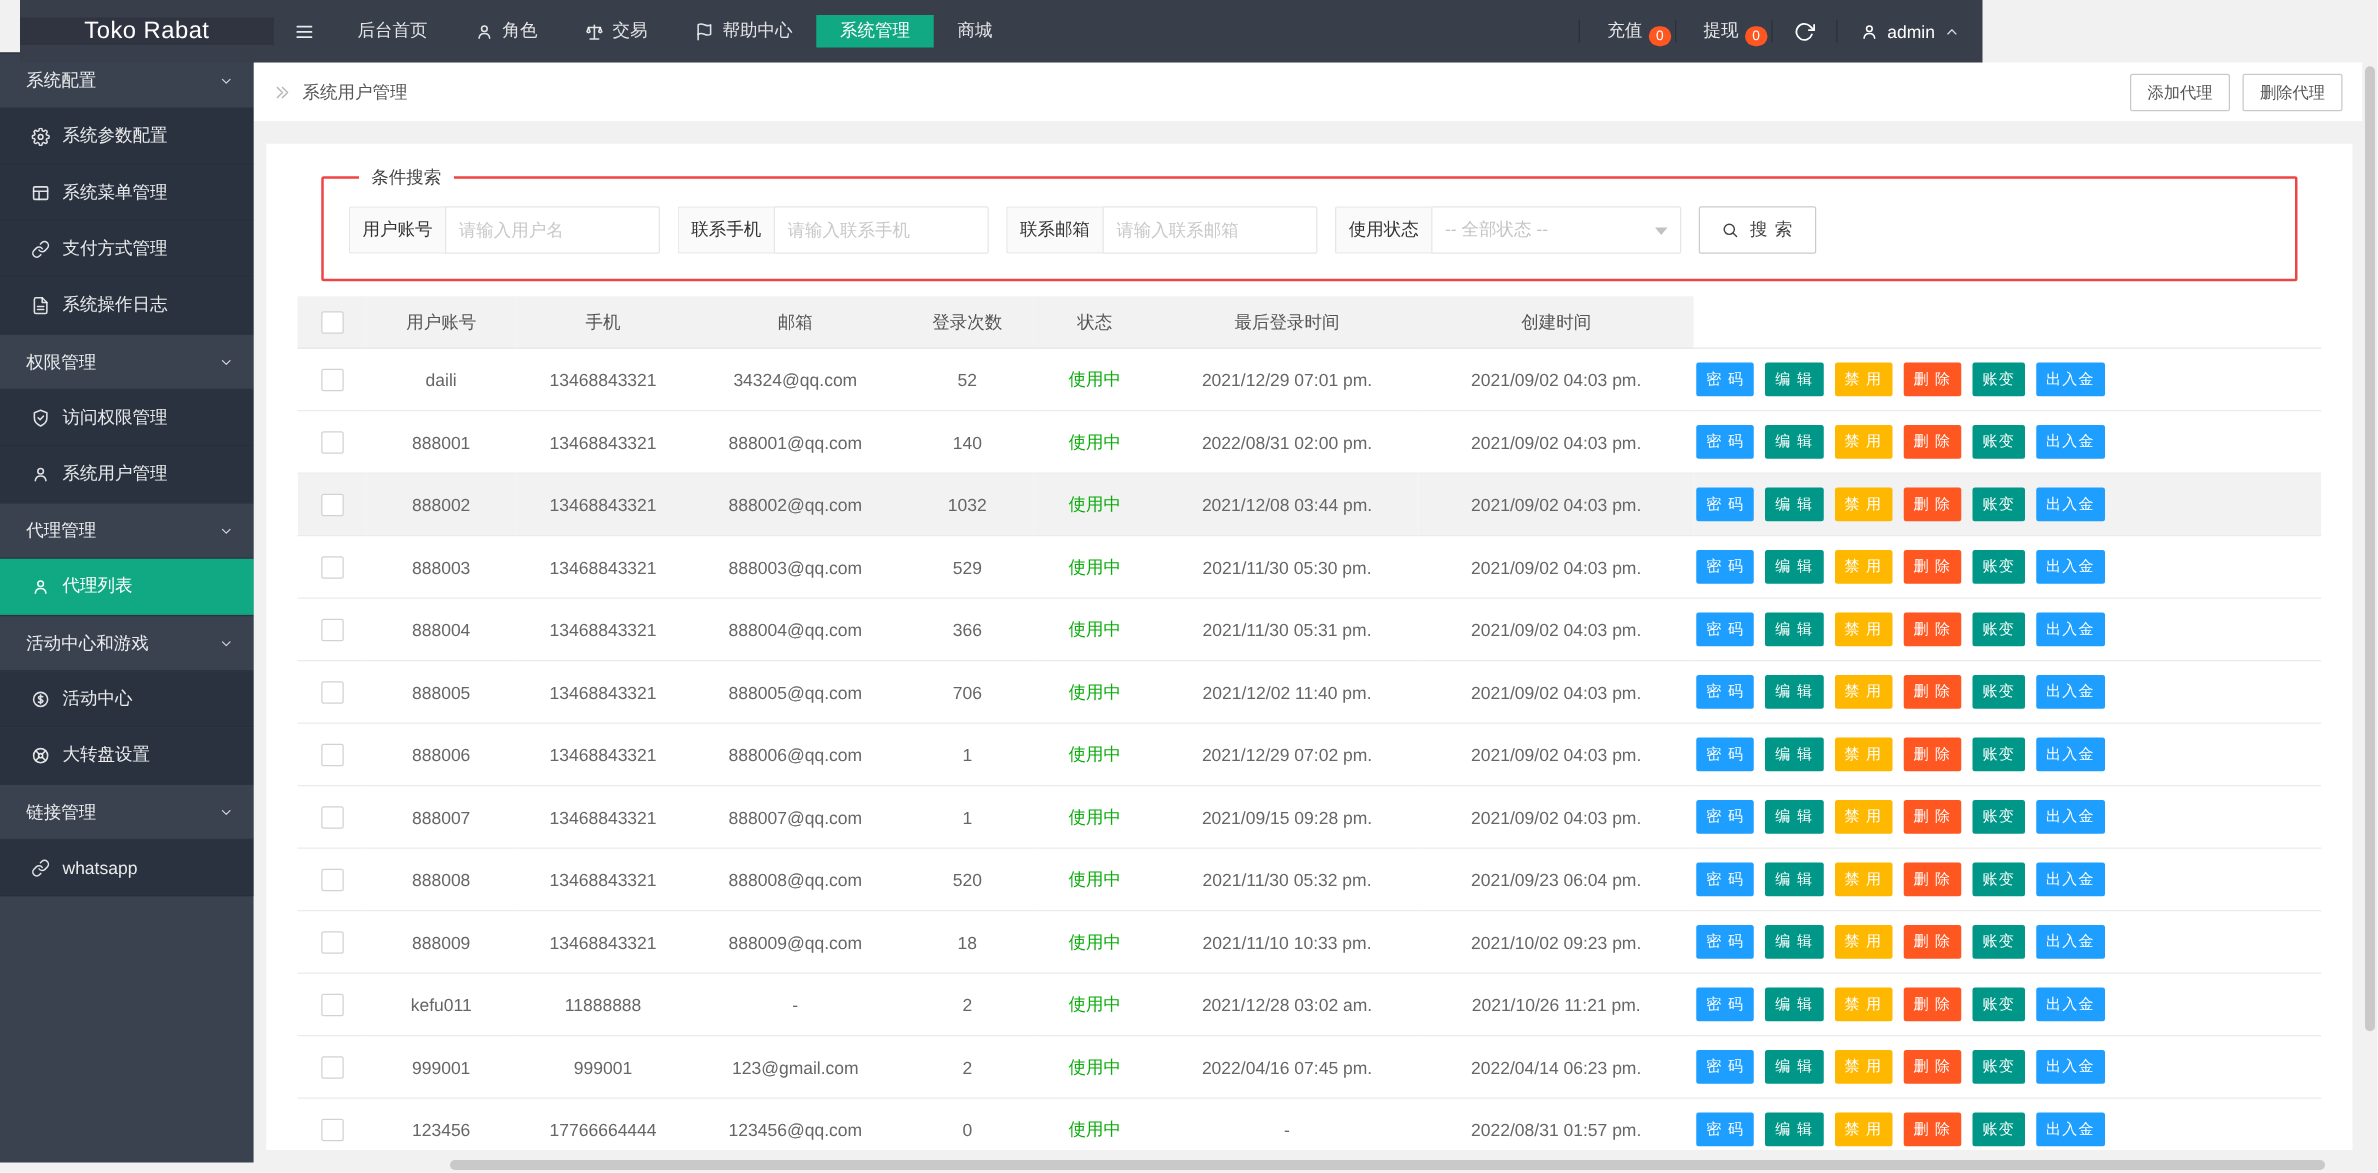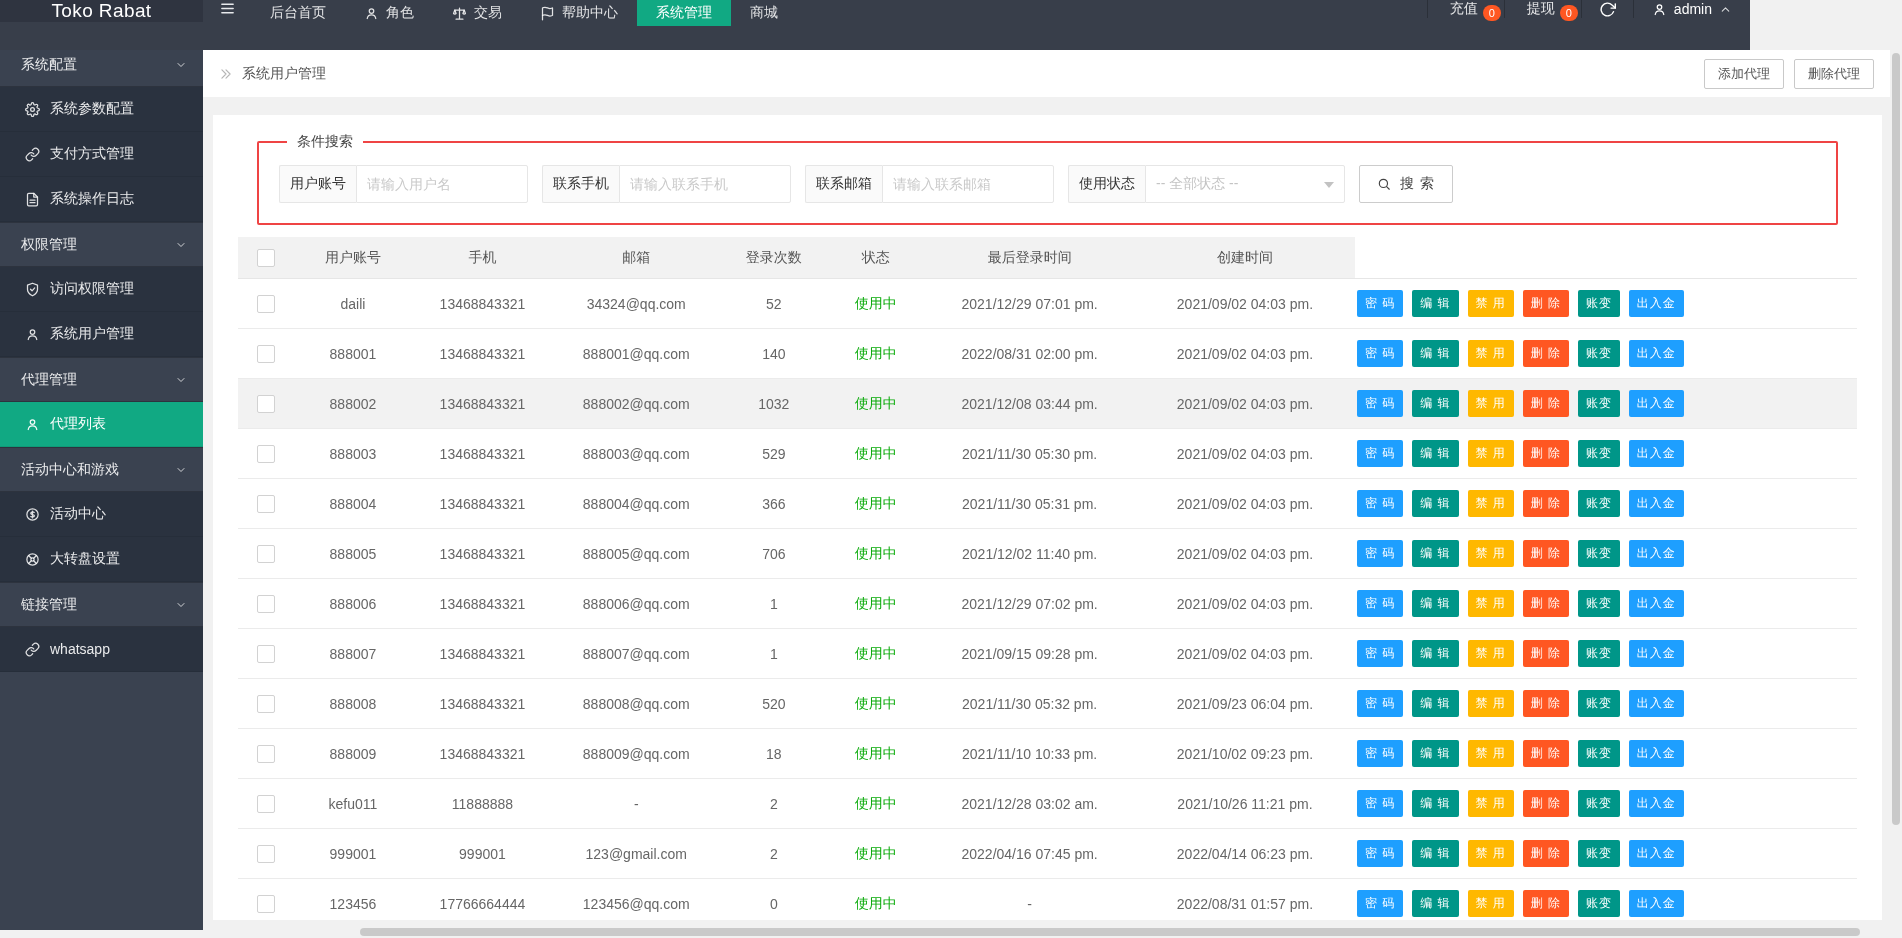--- a/index.html
+++ b/index.html
@@ -6,21 +6,21 @@
   body{
     width:1902px;height:938px;position:relative;overflow:hidden;
     background:#F1F1F1;
     font-family:"Liberation Sans","DejaVu Sans",sans-serif;
     -webkit-font-smoothing:antialiased;
   }
   svg{display:block}
   .ic{stroke:currentColor;fill:none;stroke-width:2;stroke-linecap:round;stroke-linejoin:round}
 
   
-  .navbar{position:absolute;top:0;left:0;width:1750px;height:50px;background:var(--navbar-bg);display:flex;align-items:flex-start;z-index:6}
+  .navbar{position:absolute;top:0;left:16px;width:1570px;height:50px;background:var(--navbar-bg);display:flex;align-items:center;z-index:6}
   .logo{width:203px;flex:0 0 203px;background:var(--logo-bg);color:#fff;font-size:19px;display:flex;align-items:center;justify-content:center;letter-spacing:.4px}
   .hamburger{width:48px;display:flex;align-items:center;justify-content:center;color:#E8EAED;cursor:pointer}
   .main-nav{display:flex;align-items:stretch}
   .nav-item{display:flex;align-items:center;gap:7px;padding:4px 19px;color:rgba(255,255,255,.86);font-size:14px;cursor:pointer;text-decoration:none}
   .nav-item[data-state="active"]{background:var(--accent);color:#fff}
   .nav-right{margin-left:auto;display:flex;align-items:stretch;}
   .nav-right-item{position:relative;display:flex;align-items:center;padding:0 26px 0 22px;color:rgba(255,255,255,.88);font-size:14px;border-left:1px solid rgba(0,0,0,.22);cursor:pointer}
   .badge{position:absolute;top:5px;right:3px;min-width:8px;height:16px;line-height:16px;padding:0 5px;background:var(--badge);color:#fff;font-size:11px;border-radius:9px;text-align:center}
   .refresh-btn{display:flex;align-items:center;padding:0 17px;border-left:1px solid rgba(0,0,0,.22);color:#fff;cursor:pointer}
   .admin-menu{display:flex;align-items:center;gap:7px;padding:0 18px;border-left:1px solid rgba(0,0,0,.22);color:#fff;font-size:14px;cursor:pointer}
@@ -236,20 +236,27 @@
     </div>
 
     <div class="side-row" data-type="item">
       <svg class="side-ic" width="15" height="15">
         <use href="#i-gear"></use>
       </svg>
       <span class="side-label">系统参数配置</span>
 
     </div>
 
+    <div class="side-row" data-type="item">
+      <svg class="side-ic" width="15" height="15">
+        <use href="#i-layout"></use>
+      </svg>
+      <span class="side-label">系统菜单管理</span>
+
+    </div>
 
     <div class="side-row" data-type="item">
       <svg class="side-ic" width="15" height="15">
         <use href="#i-link"></use>
       </svg>
       <span class="side-label">支付方式管理</span>
 
     </div>
 
     <div class="side-row" data-type="item">

